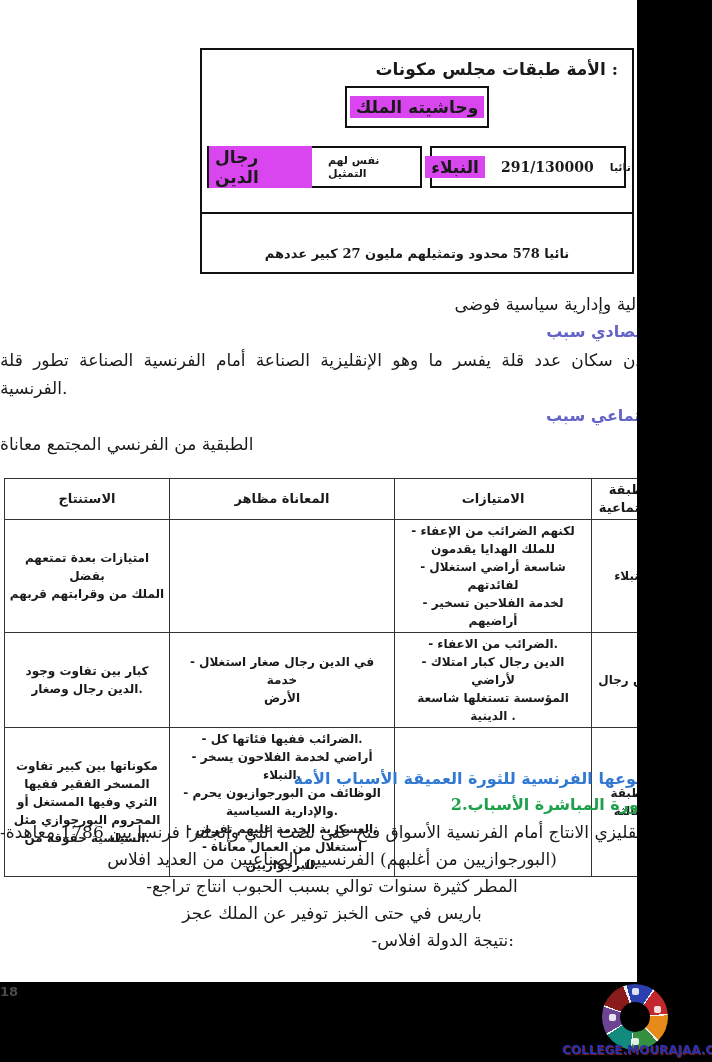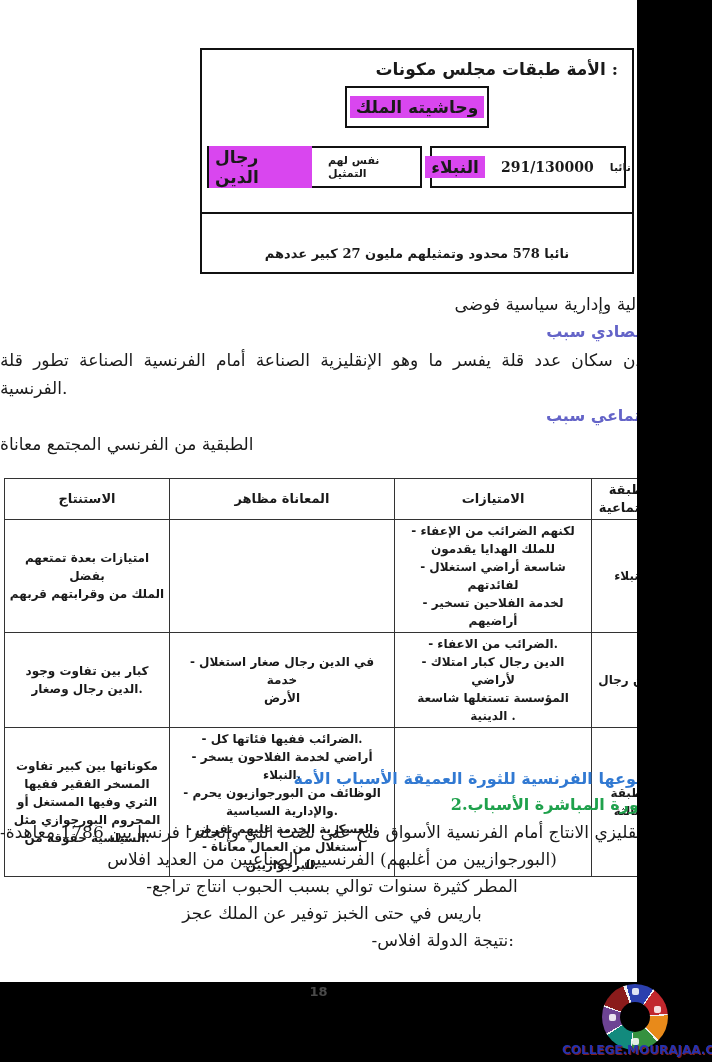--- a/index.html
+++ b/index.html
@@ -41,21 +41,21 @@
   .classes-table{position:absolute; left:4px; top:478px; border-collapse:collapse; table-layout:fixed; width:630px;}
   .classes-table td,.classes-table th{
     border:1px solid #333; font-weight:bold; font-size:12px; line-height:18px;
     text-align:center; vertical-align:middle; padding:2px 4px; overflow:hidden;
   }
   .classes-table th{font-size:13px;}
   
   .strip{position:absolute; background:#000; z-index:5;}
   .strip-right{left:637px; top:0; width:75px; height:1062px;}
   .strip-bottom{left:0; top:982px; width:712px; height:80px;}
-  .pagenum{position:absolute; z-index:6; left:0; top:984px; width:637px; text-align:center;
+  .pagenum{position:absolute; z-index:6; left:0; top:984px; width:637px; 
            color:#4a4a4a; font-size:13px; font-weight:bold; font-family:"DejaVu Sans",sans-serif;}
   .logo-ring{position:absolute; z-index:6; left:602px; top:984px; width:66px; height:66px; border-radius:50%;
     background:conic-gradient(from -15deg,
       #2b3fae 0deg 48deg, #f2f2f2 48deg 51deg,
       #c1272d 51deg 99deg, #f2f2f2 99deg 102deg,
       #e88a1a 102deg 150deg, #f2f2f2 150deg 153deg,
       #35913f 153deg 201deg, #f2f2f2 201deg 204deg,
       #128a7d 204deg 252deg, #f2f2f2 252deg 255deg,
       #6d4393 255deg 303deg, #f2f2f2 303deg 306deg,
       #8a1b1b 306deg 354deg, #f2f2f2 354deg 360deg);}

